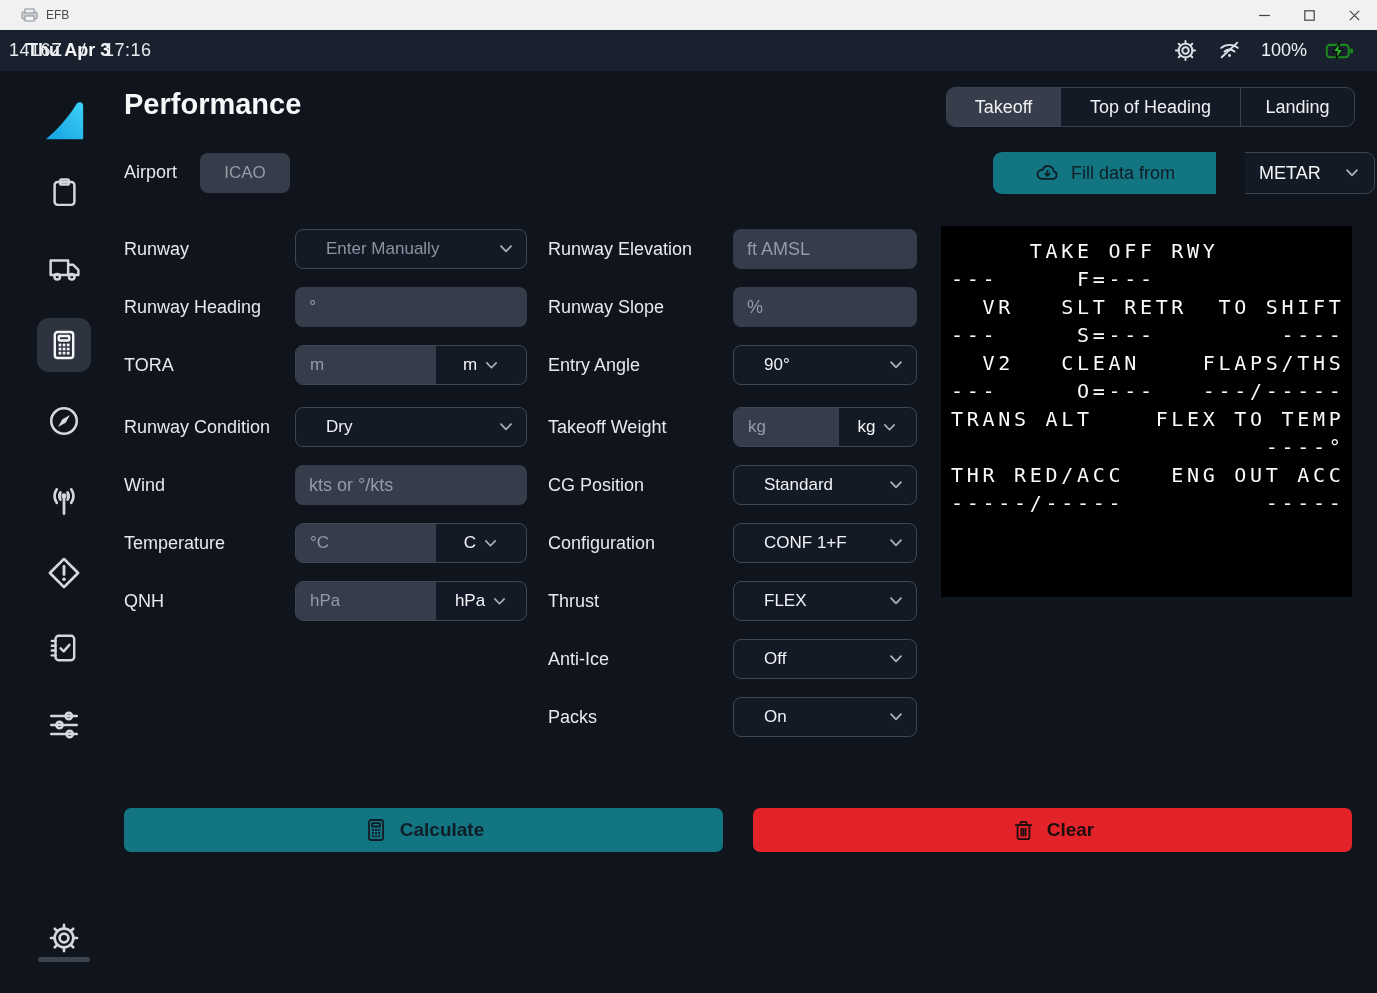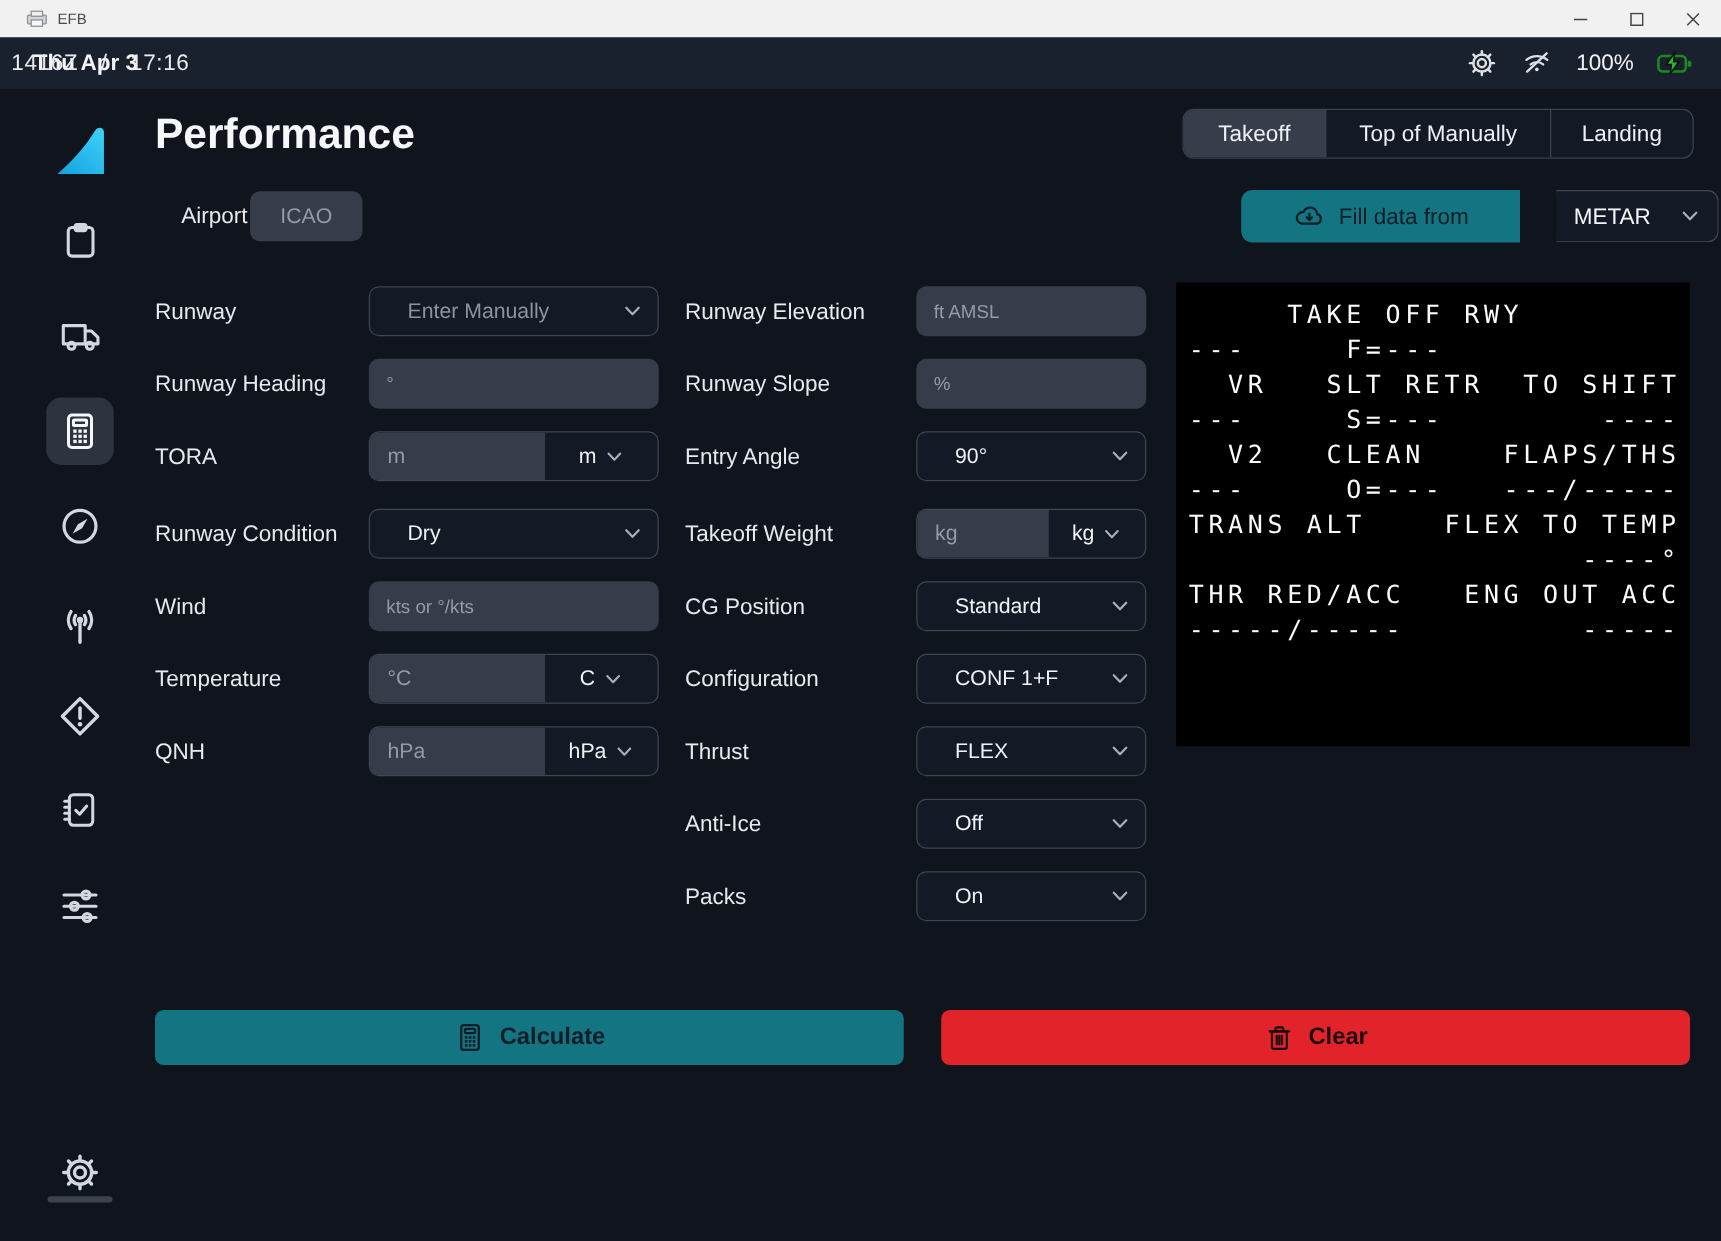--- a/index.html
+++ b/index.html
@@ -26,56 +26,56 @@
   .sb-right .pct { font-size:18px; color:#eef0f3; }
   .icon { display:inline-flex; align-items:center; justify-content:center; }
   
   .sidebar { position:absolute; left:0; top:71px; width:127px; height:922px; }
   .nav-item { position:absolute; left:37px; width:54px; height:54px; border-radius:12px;
     display:flex; align-items:center; justify-content:center; color:#d3d7de; }
   .nav-item.active { background:#2d333f; color:#f5f7fa; }
   .nav-divider { position:absolute; left:38px; top:886px; width:52px; height:5px;
     border-radius:3px; background:#3c424e; }
   
-  .page-title { position:absolute; left:124px; top:88px; font-size:34px; font-weight:bold; color:#f6f7f9; }
+  .page-title { position:absolute; left:124px; top:88px; font-size:29px; font-weight:bold; color:#f6f7f9; }
   .tabbar { position:absolute; left:946px; top:87px; width:409px; height:40px;
     border:1px solid #3a4150; border-radius:9px; display:flex; overflow:hidden; background:#141926; }
   .tab { display:flex; align-items:center; justify-content:center; font-size:18px;
     color:#eef0f3; border-right:1px solid #3a4150; }
   .tab:last-child { border-right:none; }
   .tab.active { background:#373d4a; }
   
   .filldata { position:absolute; left:993px; top:152px; height:42px; display:flex;gap:29px; }
   .fill-btn { width:223px; background:#137582; color:#0e1d26; border:none;
     border-radius:9px 0 0 9px; display:flex; align-items:center; justify-content:center;
     gap:10px; font-size:18px; font-weight:500; font-family:inherit; }
   .fill-src { width:130px; background:#141926; border:1px solid #3e4553; border-left:none;
     border-radius:0 9px 9px 0; display:flex; align-items:center; justify-content:space-between;
     padding:0 14px; color:#f2f4f6; font-size:18px; }
   
-  .airport-label { position:absolute; left:124px; top:162px; font-size:18px; color:#e6e9ed;margin-left:21px; }
+  .airport-label { position:absolute; left:124px; top:162px; font-size:18px; color:#e6e9ed; }
   .airport-input { position:absolute; left:200px; top:153px; width:90px; height:40px;
     background:#363c49; border:none; border-radius:8px; text-align:center;
     color:#f0f2f5; font-size:17px; font-family:inherit; }
   .airport-input::placeholder { color:#949aa6; }
   
   .fcol { position:absolute; top:229px; }
   .fcol.left  { left:124px; }
   .fcol.right { left:548px; }
   .frow { display:flex; align-items:center; height:40px; margin-bottom:18px; }
   .frow.gap-before { margin-top:22px; }
   .flabel { font-size:18px; color:#e6e9ed; }
   .fcol.left  .flabel { width:171px; }
   .fcol.right .flabel { width:185px; }
   .fcol.left  .ctrl { width:232px; }
   .fcol.right .ctrl { width:184px; }
   .ctrl { height:40px; border-radius:8px; position:relative; }
   .ctrl.fill { background:#363c49; }
   .ctrl.fill input { width:100%; height:100%; background:transparent; border:none;
-    color:#f97316; font-size:15px; padding:0 14px; font-family:inherit; outline:none; }
+    color:#f97316; font-size:18px; padding:0 14px; font-family:inherit; outline:none; }
   .ctrl.fill input::placeholder { color:#949aa6; }
   .ctrl.select { background:#141926; border:1px solid #3e4553; display:flex;
     align-items:center; justify-content:space-between; padding:0 12px 0 30px; }
   .ctrl.select .val { font-size:17px; color:#f0f2f5; }
   .ctrl.select .val.muted { color:#8d93a0; }
   .ctrl.composite { border:1px solid #3e4553; background:#141926; display:flex; overflow:hidden; }
   .ctrl.composite .cinput { flex:1; background:#363c49; height:100%; }
   .ctrl.composite .cinput input { width:100%; height:100%; background:transparent; border:none;
     color:#f0f2f5; font-size:17px; padding:0 14px; font-family:inherit; outline:none; }
   .ctrl.composite .cinput input::placeholder { color:#949aa6; }
@@ -335,21 +335,21 @@
     </div>
   </div>
 
   <h1 class="page-title">Performance</h1>
 
   <div class="tabbar">
     <div class="tab active" style="width:114px">
       <span>Takeoff</span>
     </div>
     <div class="tab" style="width:180px">
-      <span>Top of Manually</span>
+      <span>Top of Heading</span>
     </div>
     <div class="tab" style="width:113px">
       <span>Landing</span>
     </div>
   </div>
 
   <div class="filldata">
     <button class="fill-btn">
       <svg width="27" height="27" viewBox="0 0 24 24">
           <use href="#sym-cloud-down"></use>

